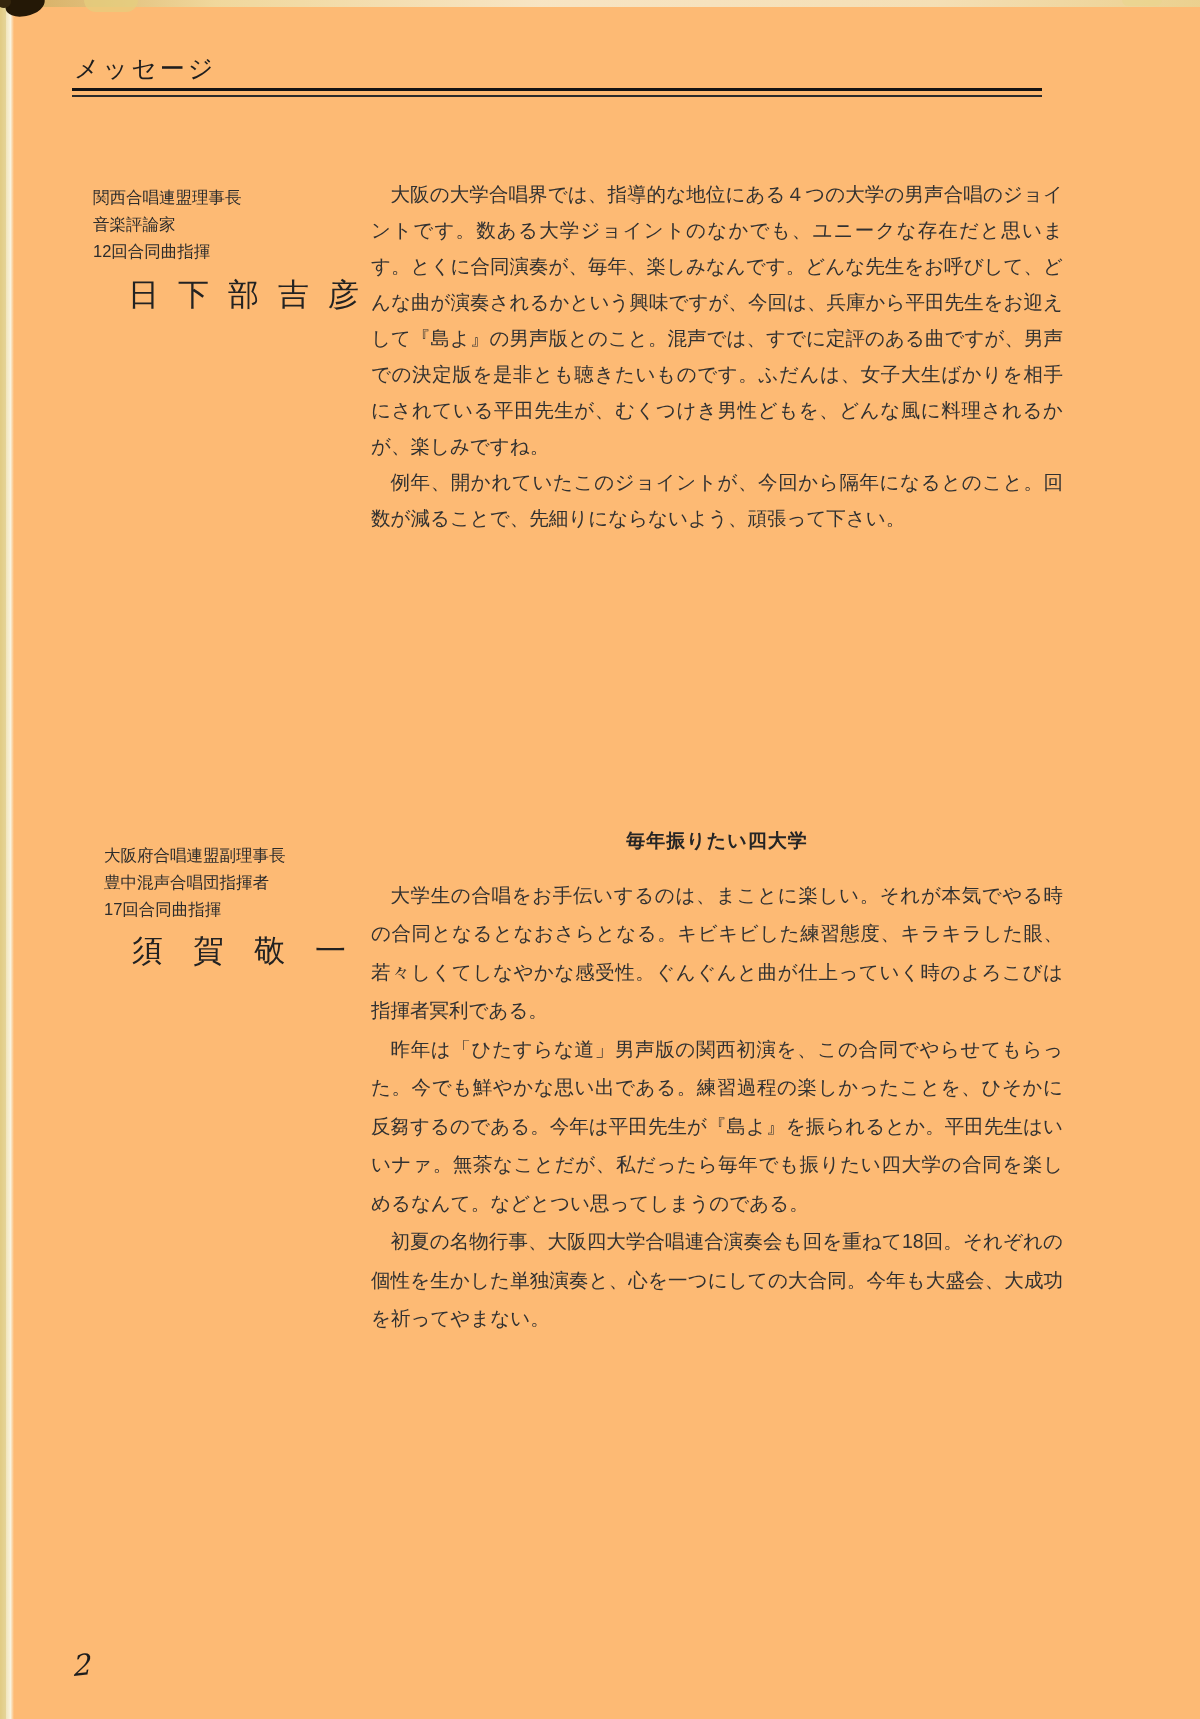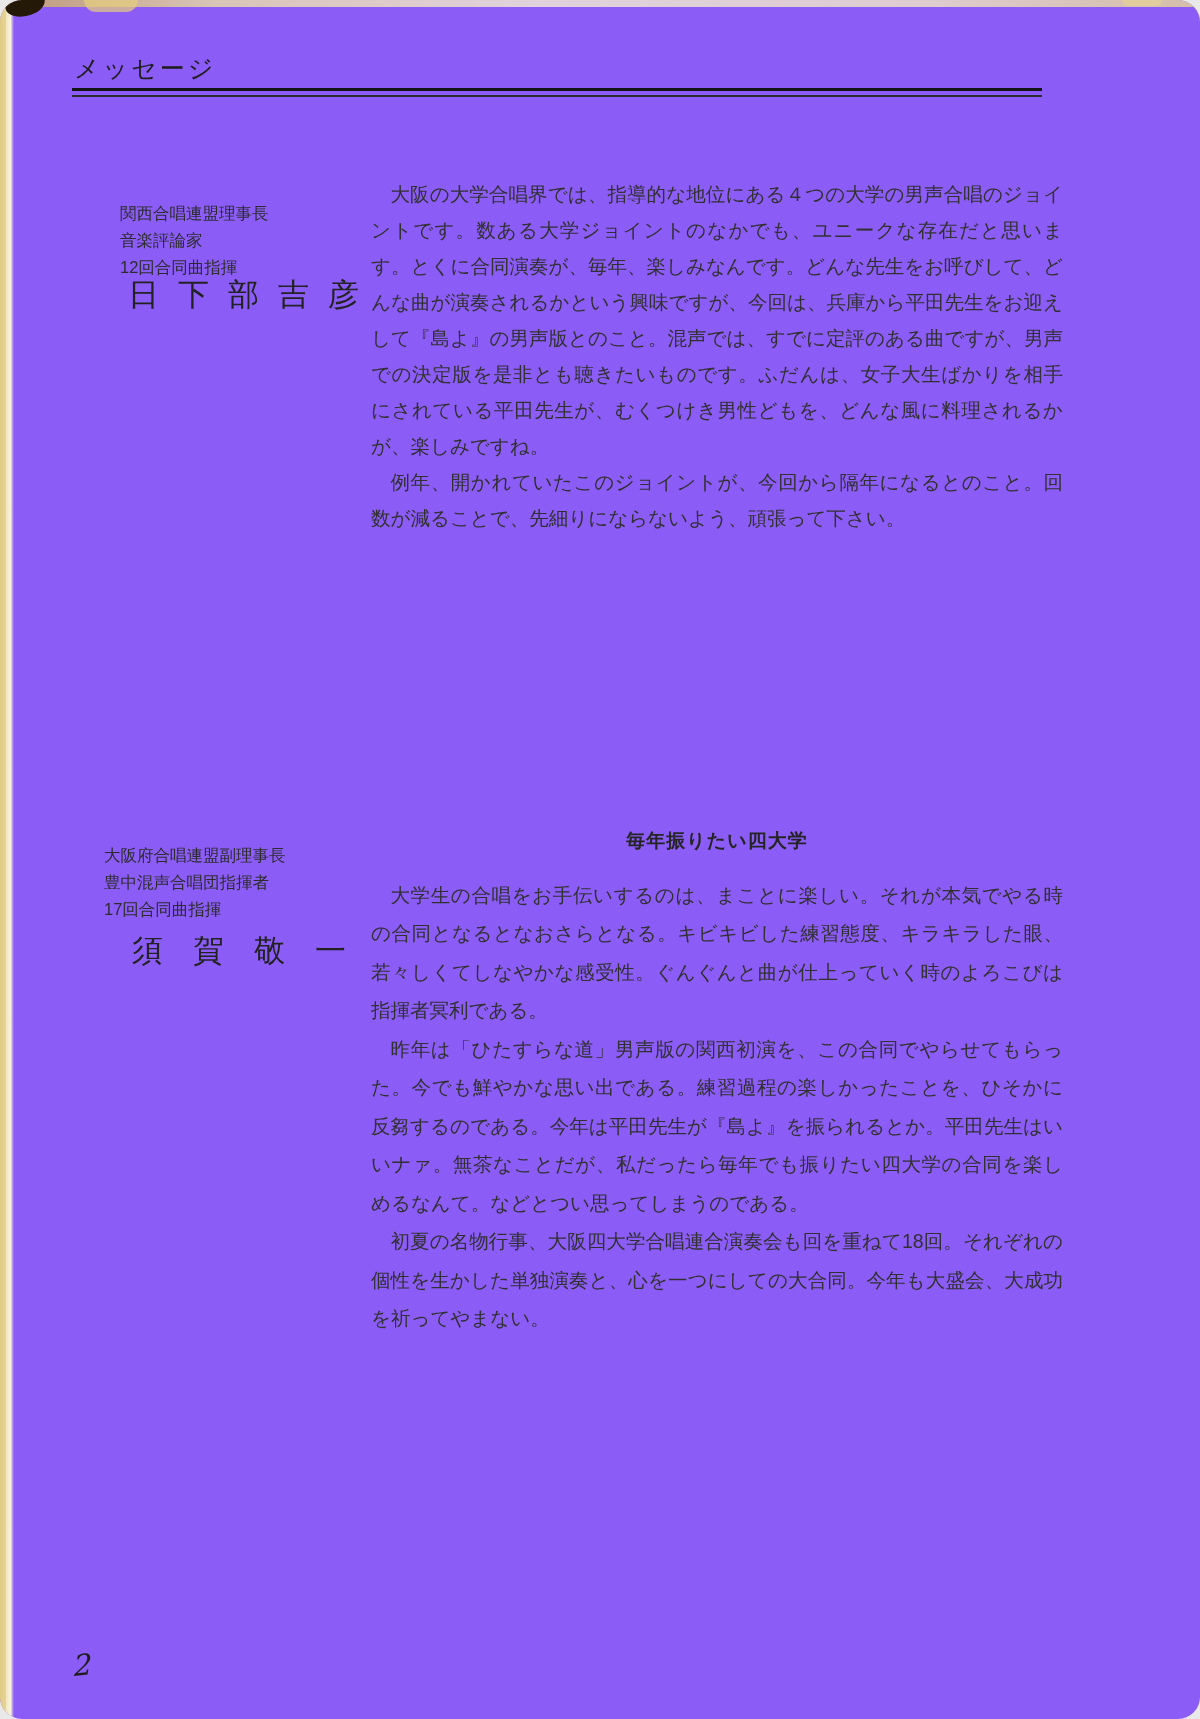--- a/index.html
+++ b/index.html
@@ -1,24 +1,23 @@
 <!DOCTYPE html>
 <html><head>
 <meta charset="utf-8">
 <style>
   html,body{margin:0;padding:0;background:#e9e9e9;}
   #page{
     position:relative;
     width:1200px;height:1719px;
-    background:#8b5cf6;
+    background:#fdba74;
     overflow:hidden;
     font-family:"Liberation Sans",sans-serif;
     color:#2f2f2f;
     margin:0 auto;
-    border-radius:22px;
   }
   
   .edge-left{
     position:absolute;left:0;top:0;width:14px;height:1719px;
     background:linear-gradient(to right,#e6d18c 0%,#f0e4b8 40%,#f9f3de 75%,rgba(249,243,222,0) 100%);
   }
   .edge-left-inner{
     position:absolute;left:0;top:0;width:6px;height:1719px;
     background:#ddc67c;opacity:.55;
   }
@@ -49,21 +48,21 @@
     position:absolute;left:74px;top:52px;
     font-size:25px;letter-spacing:3px;color:#1e1e1e;
   }
   .header-rule{
     position:absolute;left:72px;top:88px;width:970px;height:4px;
     border-top:3px solid #141414;border-bottom:2px solid #2b2b2b;
   }
   
   .author-titles{position:absolute;font-size:16.5px;line-height:27px;color:#2c2c2c;}
   .author-name{position:absolute;font-size:31px;color:#222;white-space:nowrap;}
-  .m1 .author-titles{left:120px;top:184px;margin-top:16px;}
+  .m1 .author-titles{left:93px;top:184px;}
   .m1 .author-name{left:128px;top:274px;letter-spacing:19px;}
   .m2 .author-titles{left:104px;top:842px;}
   .m2 .author-name{left:132px;top:930px;letter-spacing:30px;}
   
   .msg-body{position:absolute;left:371px;width:692px;text-align:justify;text-justify:inter-ideograph;}
   .m1 .msg-body{top:176px;font-size:19.5px;line-height:36px;}
   .m2 .msg-body{top:822px;font-size:19.5px;line-height:38.5px;}
   .msg-body p{margin:0;text-indent:1em;color:#313131;}
   .msg-heading{
     margin:0 0 15px 0;text-align:center;

